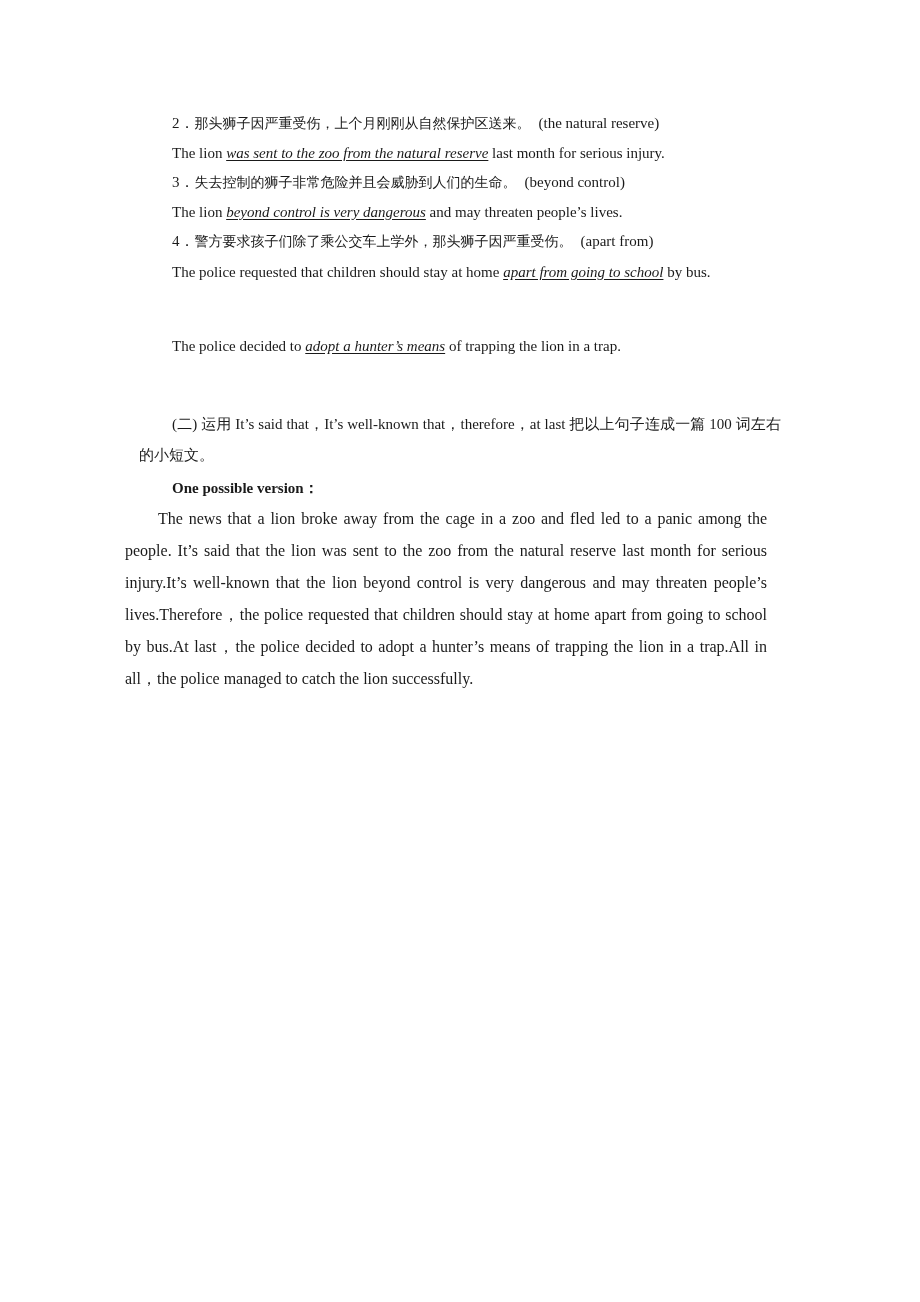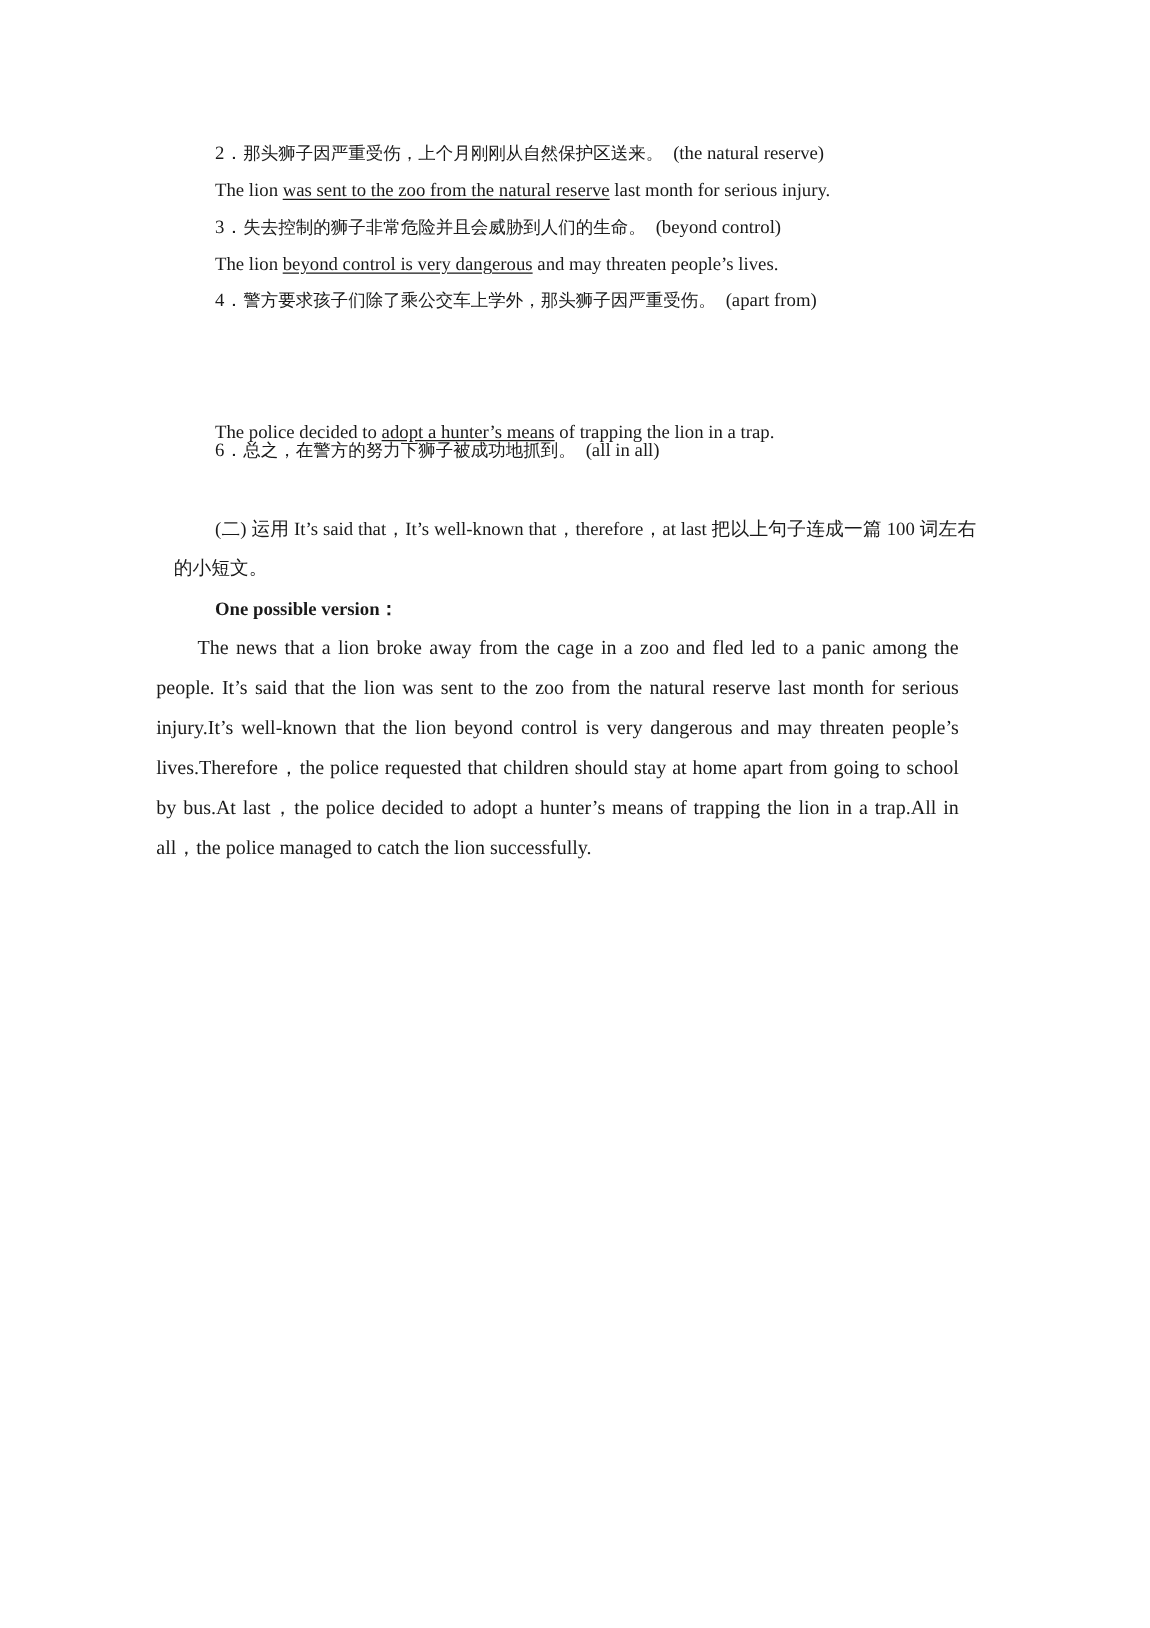--- a/index.html
+++ b/index.html
@@ -33,20 +33,21 @@
     .cn {
       font-family: "DejaVu Sans", sans-serif;
       font-size: 14px;
     }
     .hint {
       margin-left: 8px;
     }
     .u {
       text-decoration: underline;
       text-underline-offset: 2px;
+      font-style: italic;
     }
     .bold {
       font-weight: bold;
     }
     .para {
       position: absolute;
       left: 139px;
       width: 642px;
       font-size: 15px;
       line-height: 30.5px;
@@ -78,28 +79,28 @@
   <div class="line" style="top:172px;">
     <span>3．</span><span class="cn">失去控制的狮子非常危险并且会威胁到人们的生命。</span><span class="hint">(beyond control)</span>
   </div>
   <div class="line" style="top:202px;">
     <span>The lion </span><span class="u">beyond control is very dangerous</span><span> and may threaten people’s lives.</span>
   </div>
 
   <div class="line" style="top:231px;">
     <span>4．</span><span class="cn">警方要求孩子们除了乘公交车上学外，那头狮子因严重受伤。</span><span class="hint">(apart from)</span>
   </div>
+  <div class="line" style="top:262px;">
+    <span>The police requested that children should stay at home </span><span class="u">apart from going to school</span><span> by bus.</span>
+  </div>
 
   <div class="line" style="top:336px;">
     <span>The police decided to </span><span class="u">adopt a hunter’s means</span><span> of trapping the lion in a trap.</span>
   </div>
 
-  <div class="line" style="top:351px;">
-    <span>6．</span><span class="cn">总之，在警方的努力下狮子被成功地抓到。</span><span class="hint">(all in all)</span>
-  </div>
 
   <div class="para" style="top:409px;">
     <span>(二)</span><span> 运用 It’s said that，It’s well-known that，therefore，at last 把以上句子连成一篇 100 词左右的小短文。</span>
   </div>
 
   <div class="line bold" style="top:478px;">One possible version：</div>
 
   <div class="para2" style="top:503px;">The news that a lion broke away from the cage in a zoo and fled led to a panic among the people. It’s said that the lion was sent to the zoo from the natural reserve last month for serious injury.It’s well-known that the lion beyond control is very dangerous and may threaten people’s lives.Therefore，the police requested that children should stay at home apart from going to school by bus.At last，the police decided to adopt a hunter’s means of trapping the lion in a trap.All in all，the police managed to catch the lion successfully.</div>
 
 </div>

